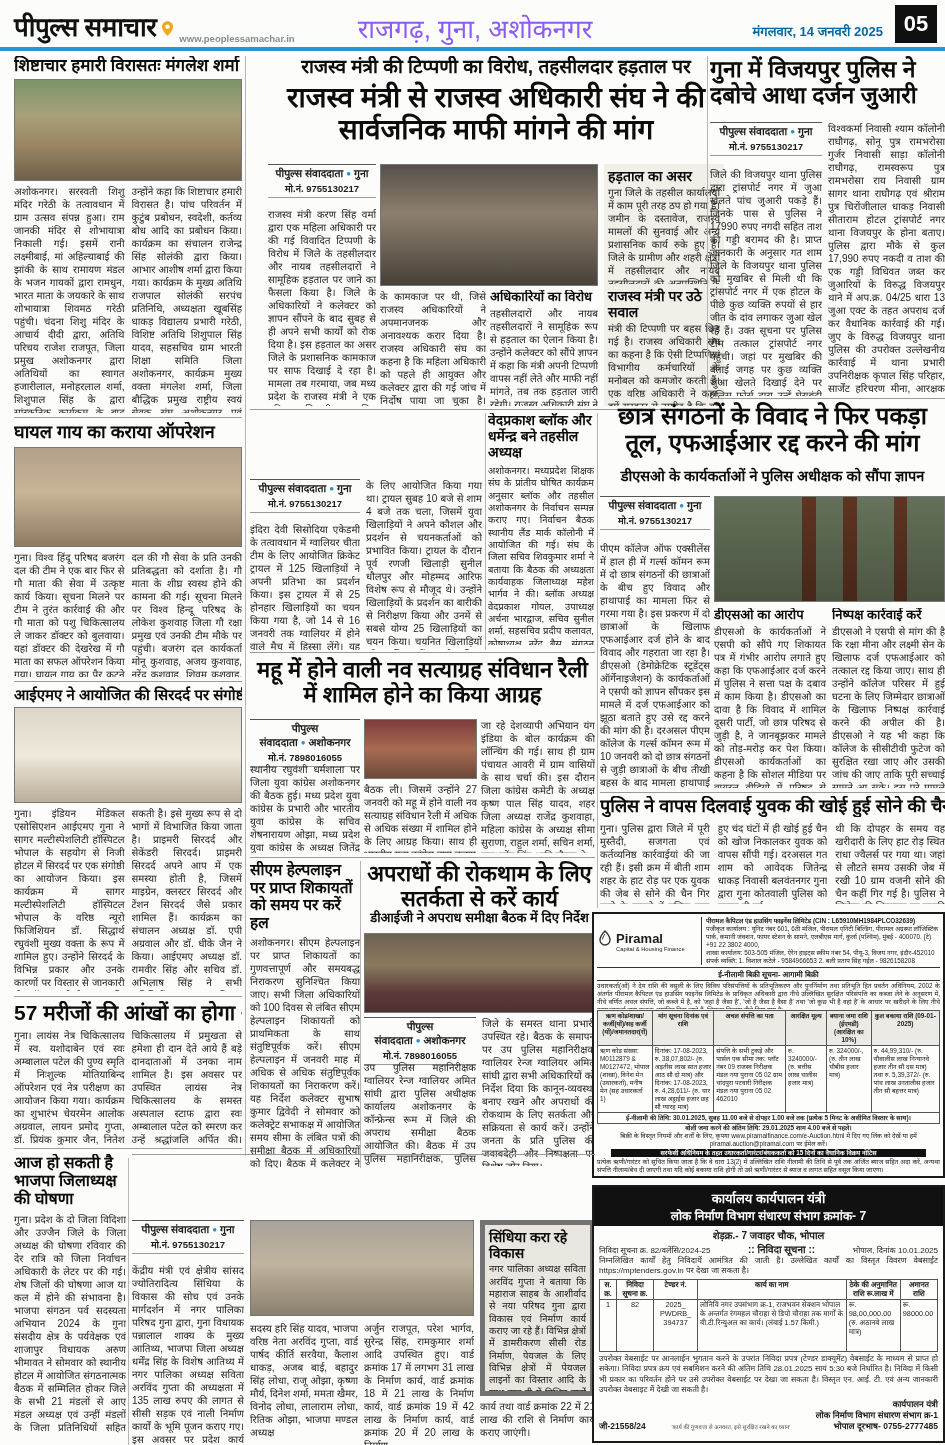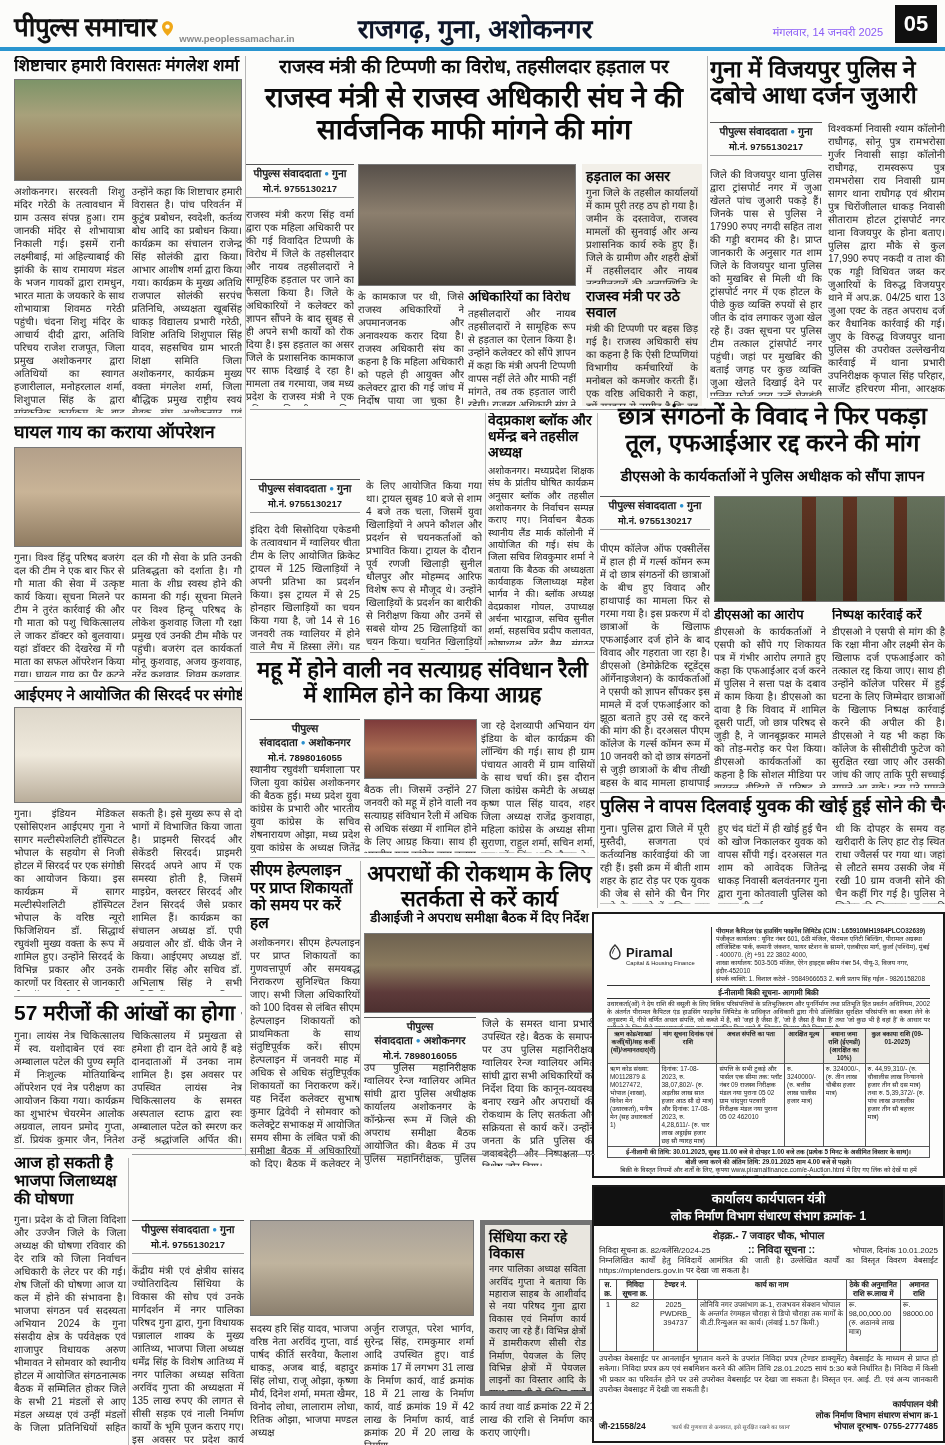--- a/index.html
+++ b/index.html
@@ -18,22 +18,22 @@
   .byl-phone{font-size:9.5px;font-weight:bold;padding-top:2px;}
   .dot{color:#2a90cf;font-size:8px;padding:0 3px;vertical-align:1px;}
   .subhead{font-weight:bold;font-size:13px;line-height:1.15;margin-bottom:2px;color:#0c0c0c;}
   .rule-h{position:absolute;height:1px;background:#9b9b9b;}
   .rule-v{position:absolute;width:1px;background:#b5b5b5;}
   .shaded{background:#f2efe8;}
   .box{background:#e9e6df;border:5px solid #737373;box-sizing:border-box;padding:4px;}
   
   #masthead-title{font-size:26px;font-weight:bold;letter-spacing:-0.5px;color:#111;}
   #masthead-url{font-size:9.5px;color:#8a8a8a;font-weight:bold;}
-  #region-title{font-size:26px;font-weight:bold;color:#0f172a;}
-  #edition-date{font-size:11px;font-weight:normal;color:#8b5cf6;}
+  #region-title{font-size:26px;font-weight:normal;color:#8b5cf6;}
+  #edition-date{font-size:13px;font-weight:bold;color:#0369a1;}
   #page-num{background:#101010;color:#fff;font-size:22px;font-weight:bold;
             width:42px;height:38px;display:flex;align-items:center;justify-content:center;}
   #blue-bar{background:#2a95cf;height:4px;}
   
   .ad{border:2px solid #1a1a1a;box-sizing:border-box;background:#fdfdfc;overflow:hidden;}
   .tiny{font-size:6.4px;line-height:1.25;}
   .adtable{width:100%;border-collapse:collapse;table-layout:fixed;}
   .adtable td,.adtable th{border:1px solid #555;padding:1px 2px;vertical-align:top;overflow:hidden;}
   .blackband{background:#111;color:#fff;text-align:center;font-weight:bold;}
 </style>
@@ -98,21 +98,21 @@
       <div class="body">चिकित्सालय में प्रमुखता से हमेशा ही दान देते आये हैं बड़े दानदाताओं में उनका नाम शामिल है। इस अवसर पर उपस्थित लायंस नेत्र चिकित्सालय के समस्त अस्पताल स्टाफ द्वारा स्वः अम्बालाल पटेल को स्मरण कर उन्हें श्रद्धांजलि अर्पित की। शिविर में 231 मरीजों का परीक्षण कर 57 मरीजों को मोतियाबिन्द ऑपरेशन के लिये चयन किया गया।</div>
     </div>
   </section>
   <div class="rule-h" style="left:14px;top:1148px;width:228px;"></div>
 
   <section class="abs" style="left:14px;top:1154px;width:112px;height:290px;overflow:hidden;">
     <div class="hl" style="font-size:16px;">आज हो सकती है भाजपा जिलाध्यक्ष की घोषणा</div>
     <div class="body" style="height:222px;margin-top:4px;">गुना। प्रदेश के दो जिला विदिशा और उज्जैन जिले के जिला अध्यक्ष की घोषणा रविवार की देर रात्रि को जिला निर्वाचन अधिकारी के लेटर पर की गई। शेष जिलों की घोषणा आज या कल में होने की संभावना है। भाजपा संगठन पर्व सदस्यता अभियान 2024 के गुना संसदीय क्षेत्र के पर्यवेक्षक एवं शाजापुर विधायक अरुण भीमावत ने सोमवार को स्थानीय होटल में आयोजित संगठनात्मक बैठक में सम्मिलित होकर जिले के सभी 21 मंडलों से आए मंडल अध्यक्ष एवं उन्हीं मंडलों के जिला प्रतिनिधियों सहित अपेक्षित कार्यकर्ताओं को संगठन विस्तार का मंत्र दिया।</div>
   </section>
 
-  <section class="abs" style="left:246px;top:56px;width:456px;height:352px;overflow:hidden;">
+  <section class="abs" style="left:268px;top:56px;width:456px;height:352px;overflow:hidden;">
     <div class="hl ctr" style="font-size:19px;font-weight:600;">राजस्व मंत्री की टिप्पणी का विरोध, तहसीलदार हड़ताल पर</div>
     <div class="hl ctr abs" style="left:0;top:26px;width:456px;font-size:28px;">राजस्व मंत्री से राजस्व अधिकारी संघ ने की सार्वजनिक माफी मांगने की मांग</div>
     <div class="abs" style="left:0;top:108px;width:108px;">
       <div class="byline">
           <div class="byl-top"><span>पीपुल्स संवाददाता</span><span class="dot">●</span><span>गुना</span></div>
       <div class="byl-phone">मो.नं. 9755130217</div>
         </div>
     </div>
     <div class="body abs" style="left:0;top:152px;width:108px;height:198px;">राजस्व मंत्री करण सिंह वर्मा द्वारा एक महिला अधिकारी पर की गई विवादित टिप्पणी के विरोध में जिले के तहसीलदार और नायब तहसीलदारों ने सामूहिक हड़ताल पर जाने का फैसला किया है। जिले के अधिकारियों ने कलेक्टर को ज्ञापन सौंपने के बाद सुबह से ही अपने सभी कार्यों को रोक दिया है। इस हड़ताल का असर जिले के प्रशासनिक कामकाज पर साफ दिखाई दे रहा है। मामला तब गरमाया, जब मध्य प्रदेश के राजस्व मंत्री ने एक महिला अधिकारी पर कथित रूप से अमर्यादित टिप्पणी की। वह टिप्पणी महिला अधिकारी</div>
     <div class="photo abs" style="left:112px;top:108px;width:218px;height:122px;background:linear-gradient(180deg,#57504a 0%,#8c7f6e 40%,#6b6154 70%,#474139 100%);"></div>
@@ -237,21 +237,21 @@
     <div class="photo abs" style="left:118px;top:62px;width:224px;height:96px;background:linear-gradient(180deg,#a9a29a 0%,#c0b49e 45%,#8b7f6e 100%);"></div>
     <div class="body abs" style="left:118px;top:164px;width:108px;height:123px;">सदस्य हरि सिंह यादव, भाजपा वरिष्ठ नेता अरविंद गुप्ता, वार्ड पार्षद कीर्ति सरवैया, कैलाश धाकड़, अजब बाई, बहादुर सिंह लोधा, राजू ओझा, कृष्णा मौर्य, दिनेश शर्मा, ममता खैमर, विनोद लोधा, लालाराम लोधा, रितिक ओझा, भाजपा मण्डल अध्यक्ष</div>
     <div class="body abs" style="left:232px;top:164px;width:110px;height:123px;">अर्जुन राजपूत, परेश भार्गव, सुरेन्द्र सिंह, रामकुमार शर्मा आदि उपस्थित हुए। वार्ड क्रमांक 17 में लगभग 31 लाख के निर्माण कार्य, वार्ड क्रमांक 18 में 21 लाख के निर्माण कार्य, वार्ड क्रमांक 19 में 42 लाख के निर्माण कार्य, वार्ड क्रमांक 20 में 20 लाख के निर्माण</div>
     <div class="abs box" style="left:348px;top:62px;width:115px;height:176px;overflow:hidden;">
       <div class="subhead" style="font-size:14px;">सिंधिया करा रहे विकास</div>
       <div class="body" style="font-size:9.5px;">नगर पालिका अध्यक्ष सविता अरविंद गुप्ता ने बताया कि महाराज साहब के आशीर्वाद से नया परिषद गुना द्वारा विकास एवं निर्माण कार्य कराए जा रहे हैं। विभिन्न क्षेत्रों में डामरीकरण सीसी रोड निर्माण, पेयजल के लिए विभिन्न क्षेत्रों में पेयजल लाइनों का विस्तार आदि के साथ हाल ही में विभिन्न वार्डों में सीसी सड़क एवं नाली निर्माण से विभिन्न क्षेत्र के 900 परिवार लाभान्वित होंगे।</div>
     </div>
     <div class="body abs" style="left:348px;top:242px;width:115px;height:45px;">कार्य तथा वार्ड क्रमांक 22 में 21 लाख की राशि से निर्माण कार्य कराए जाएंगी।</div>
   </section>
 
-  <section class="ad abs" style="left:592px;top:912px;width:353px;height:266px;padding:13px;">
+  <section class="ad abs" style="left:592px;top:912px;width:353px;height:266px;padding:3px;">
     <div style="display:flex;gap:4px;border-bottom:1px solid #333;padding-bottom:2px;">
       <div style="width:104px;border-right:1px solid #333;display:flex;align-items:center;gap:3px;">
         <span><svg width="16" height="18" viewBox="0 0 16 18">
               <path d="M8 1C5 4 3 7 3 10a5 5 0 0 0 10 0c0-3-2-6-5-9z" fill="none" stroke="#333" stroke-width="1.4"></path>
               <path d="M8 4c-1.5 2-2.5 4-2.5 5.5" stroke="#333" stroke-width="1" fill="none"></path>
             </svg></span>
         <span>
             <span style="font-size:13px;font-weight:bold;display:block;">Piramal</span>
         <span style="font-size:5.8px;display:block;">Capital &amp; Housing Finance</span>
           </span>
@@ -297,21 +297,21 @@
     <div class="tiny ctr" style="font-weight:bold;">बोली जमा करने की अंतिम तिथि: 29.01.2025 शाम 4.00 बजे से पहले।</div>
     <div class="tiny ctr">बिक्री के विस्तृत नियमों और शर्तों के लिए, कृपया www.piramalfinance.com/e-Auction.html में दिए गए लिंक को देखें या हमें piramal.auction@piramal.com पर ईमेल करें।</div>
     <div class="tiny ctr blackband" style="margin:1px 14px;">सरफेसी अधिनियम के तहत उधारकर्ता/गारंटर/बंधककर्ता को 15 दिनों का वैधानिक विक्रय नोटिस</div>
     <div class="tiny" style="text-align:justify;height:20px;overflow:hidden;">प्रत्येक ऋणी/गारंटर को सूचित किया जाता है कि वे धारा 13(2) में उल्लिखित राशि नीलामी की तिथि से पूर्व तक अर्जित ब्याज सहित अदा करें, अन्यथा संपत्ति नीलाम/बेच दी जाएगी तथा यदि कोई बकाया राशि होगी तो उसे ऋणी/गारंटर से ब्याज व लागत सहित वसूल किया जाएगा।</div>
 
   </section>
 
   <section class="ad abs" style="left:592px;top:1185px;width:353px;height:258px;">
     <div class="blackband" style="padding:2px 0;">
       <div style="font-size:13px;">कार्यालय कार्यपालन यंत्री</div>
-      <div style="font-size:12px;">लोक निर्माण विभाग संधारण संभाग क्रमांक- 1</div>
+      <div style="font-size:12px;">लोक निर्माण विभाग संधारण संभाग क्रमांक- 7</div>
     </div>
     <div style="padding:2px 5px;">
       <div class="ctr" style="font-size:10px;font-weight:bold;">शेड़क्र.- 7 जवाहर चौक, भोपाल</div>
       <div style="display:flex;justify-content:space-between;align-items:center;font-size:8px;">
         <span>निविदा सूचना क्र. 82/वलेंसि/2024-25</span>
         <span style="font-size:10px;font-weight:bold;">:: निविदा सूचना ::</span>
         <span>भोपाल, दिनांक 10.01.2025</span>
       </div>
       <div style="font-size:8px;line-height:1.3;text-align:justify;">निम्नलिखित कार्यों हेतु निविदायें आमंत्रित की जाती है। उल्लेखित कार्यों का विस्तृत विवरण वेबसाईट https://mptenders.gov.in पर देखा जा सकता है।</div>
       <table class="adtable" style="font-size:7.3px;line-height:1.2;margin-top:2px;">

